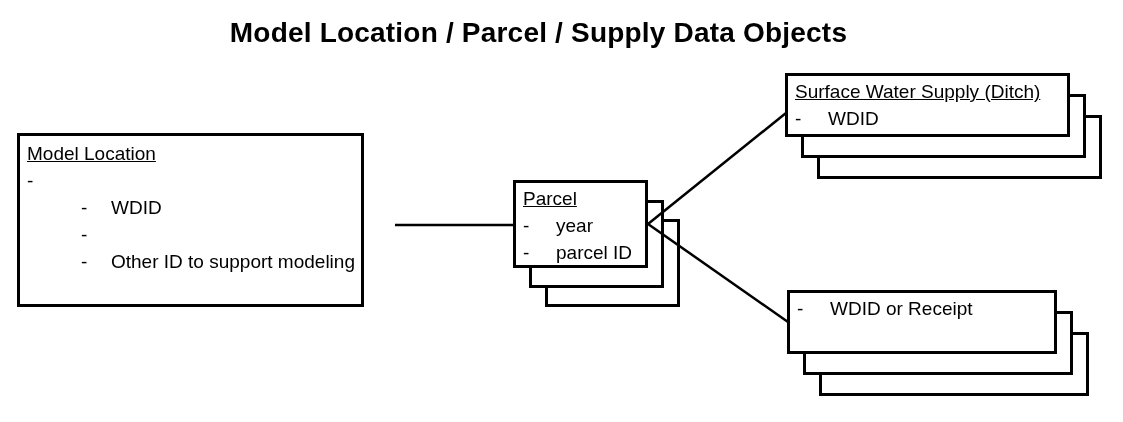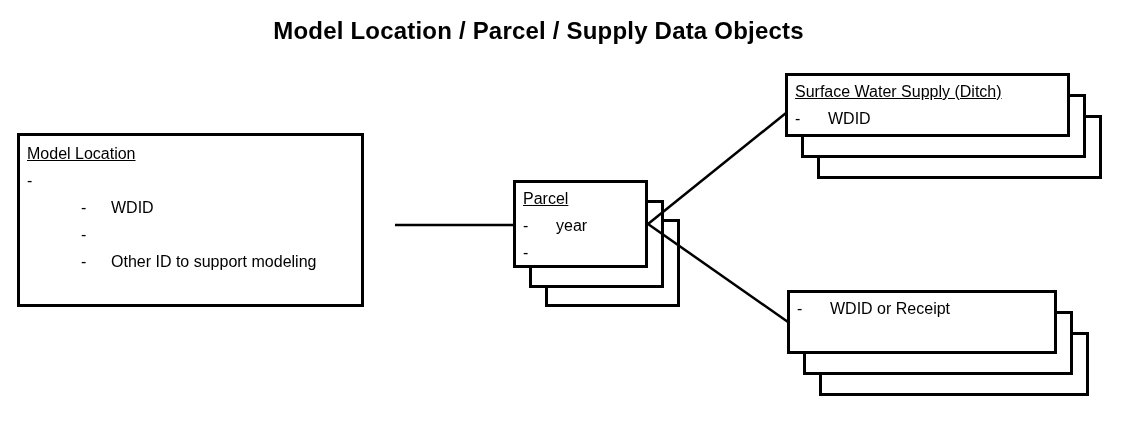--- a/index.html
+++ b/index.html
@@ -11,30 +11,30 @@
     color: #000000;
     font-family: "Liberation Sans", sans-serif;
     overflow: hidden;
   }
   .page-title {
     position: absolute;
     top: 17px;
     left: 0;
     right: 46px;
     text-align: center;
-    font-size: 24px;
+    font-size: 28px;
     font-weight: bold;
     letter-spacing: 0.2px;
   }
   .node {
     position: absolute;
     box-sizing: border-box;
     background: #ffffff;
     border: 3px solid #000000;
-    font-size: 16px;
+    font-size: 19px;
     line-height: 27px;
     padding: 2px 4px 0 7px;
     z-index: 2;
   }
   .node-title { text-decoration: underline; white-space: nowrap; }
   .row { display: flex; white-space: nowrap; }
   .bullet { flex: none; width: 33px; }
   .lvl2 { margin-left: 54px; }
   .lvl2 .bullet { width: 30px; }
   .stack { position: absolute; z-index: 1; }
@@ -102,20 +102,21 @@
     <div class="layer l2"></div>
     <div class="layer l1"></div>
     <div class="node" id="parcel-box">
       <div class="node-title">Parcel</div>
       <div class="row">
         <span class="bullet">-</span>
         <span class="txt">year</span>
       </div>
       <div class="row">
         <span class="bullet">-</span>
+        <span class="txt">parcel ID</span>
       </div>
     </div>
   </div>
 
   <div class="stack" id="surface-stack">
     <div class="layer l2"></div>
     <div class="layer l1"></div>
     <div class="node" id="surface-box">
       <div class="node-title">Surface Water Supply (Ditch)</div>
       <div class="row">

